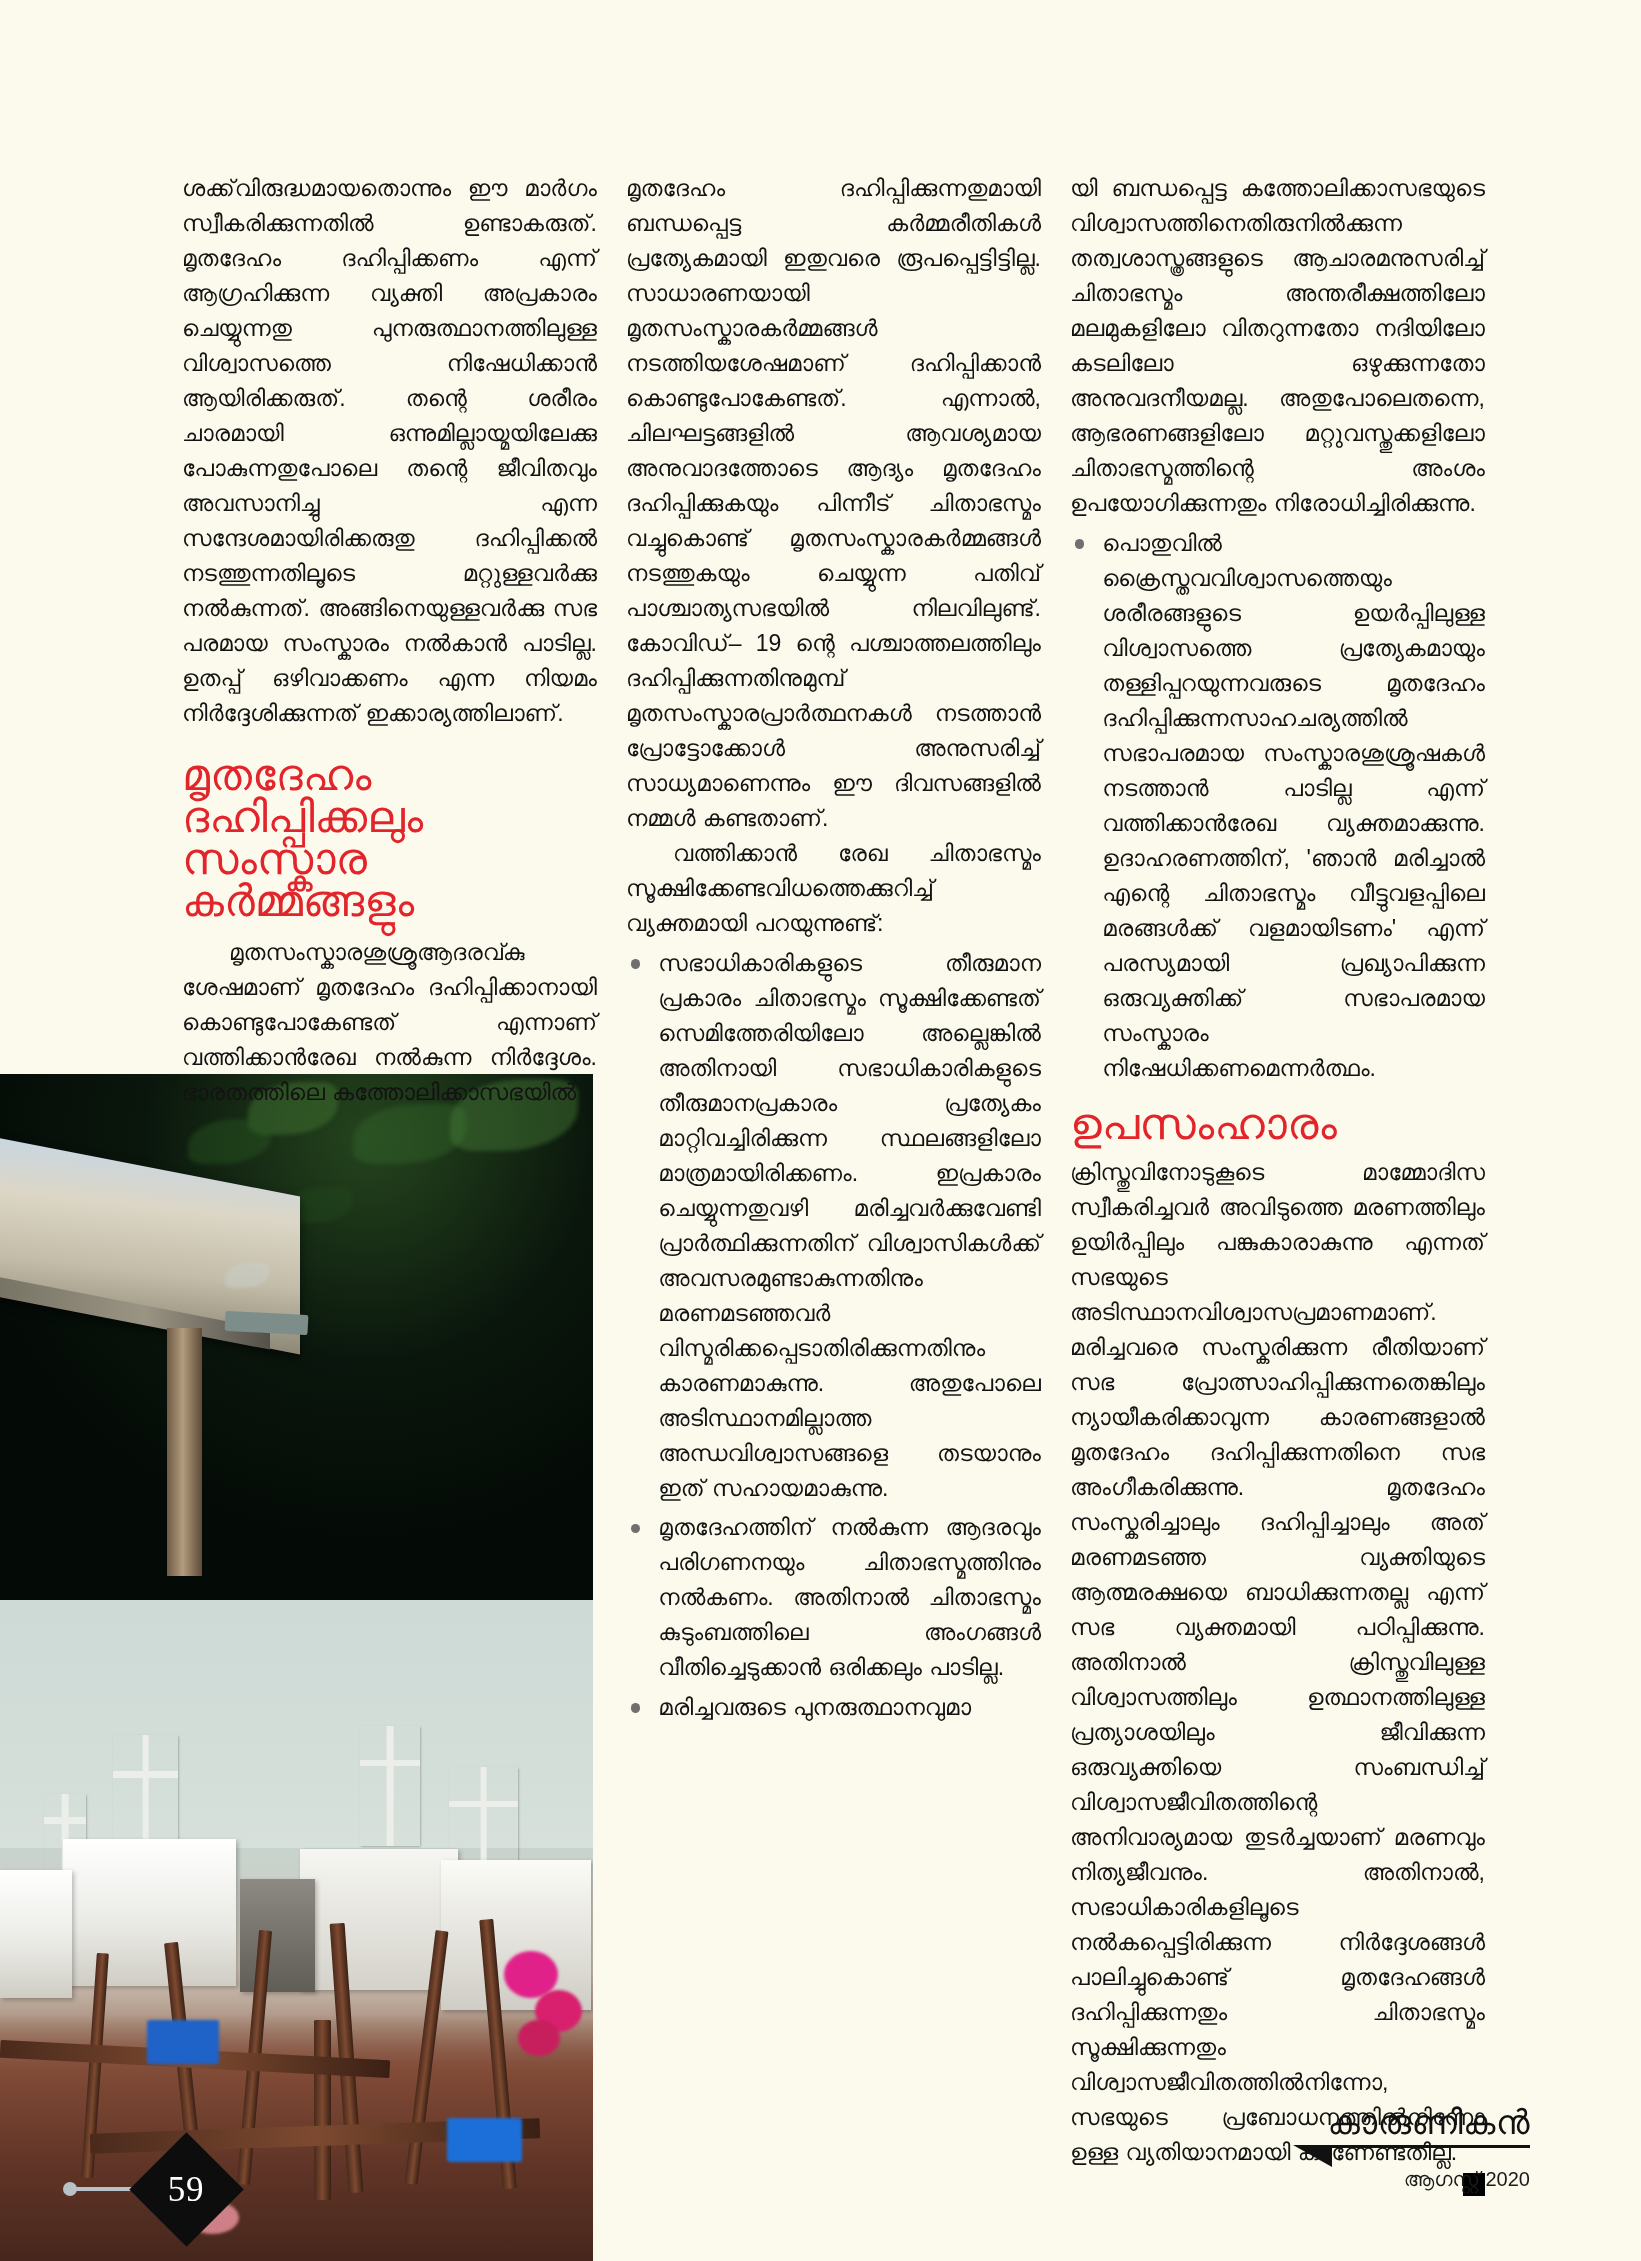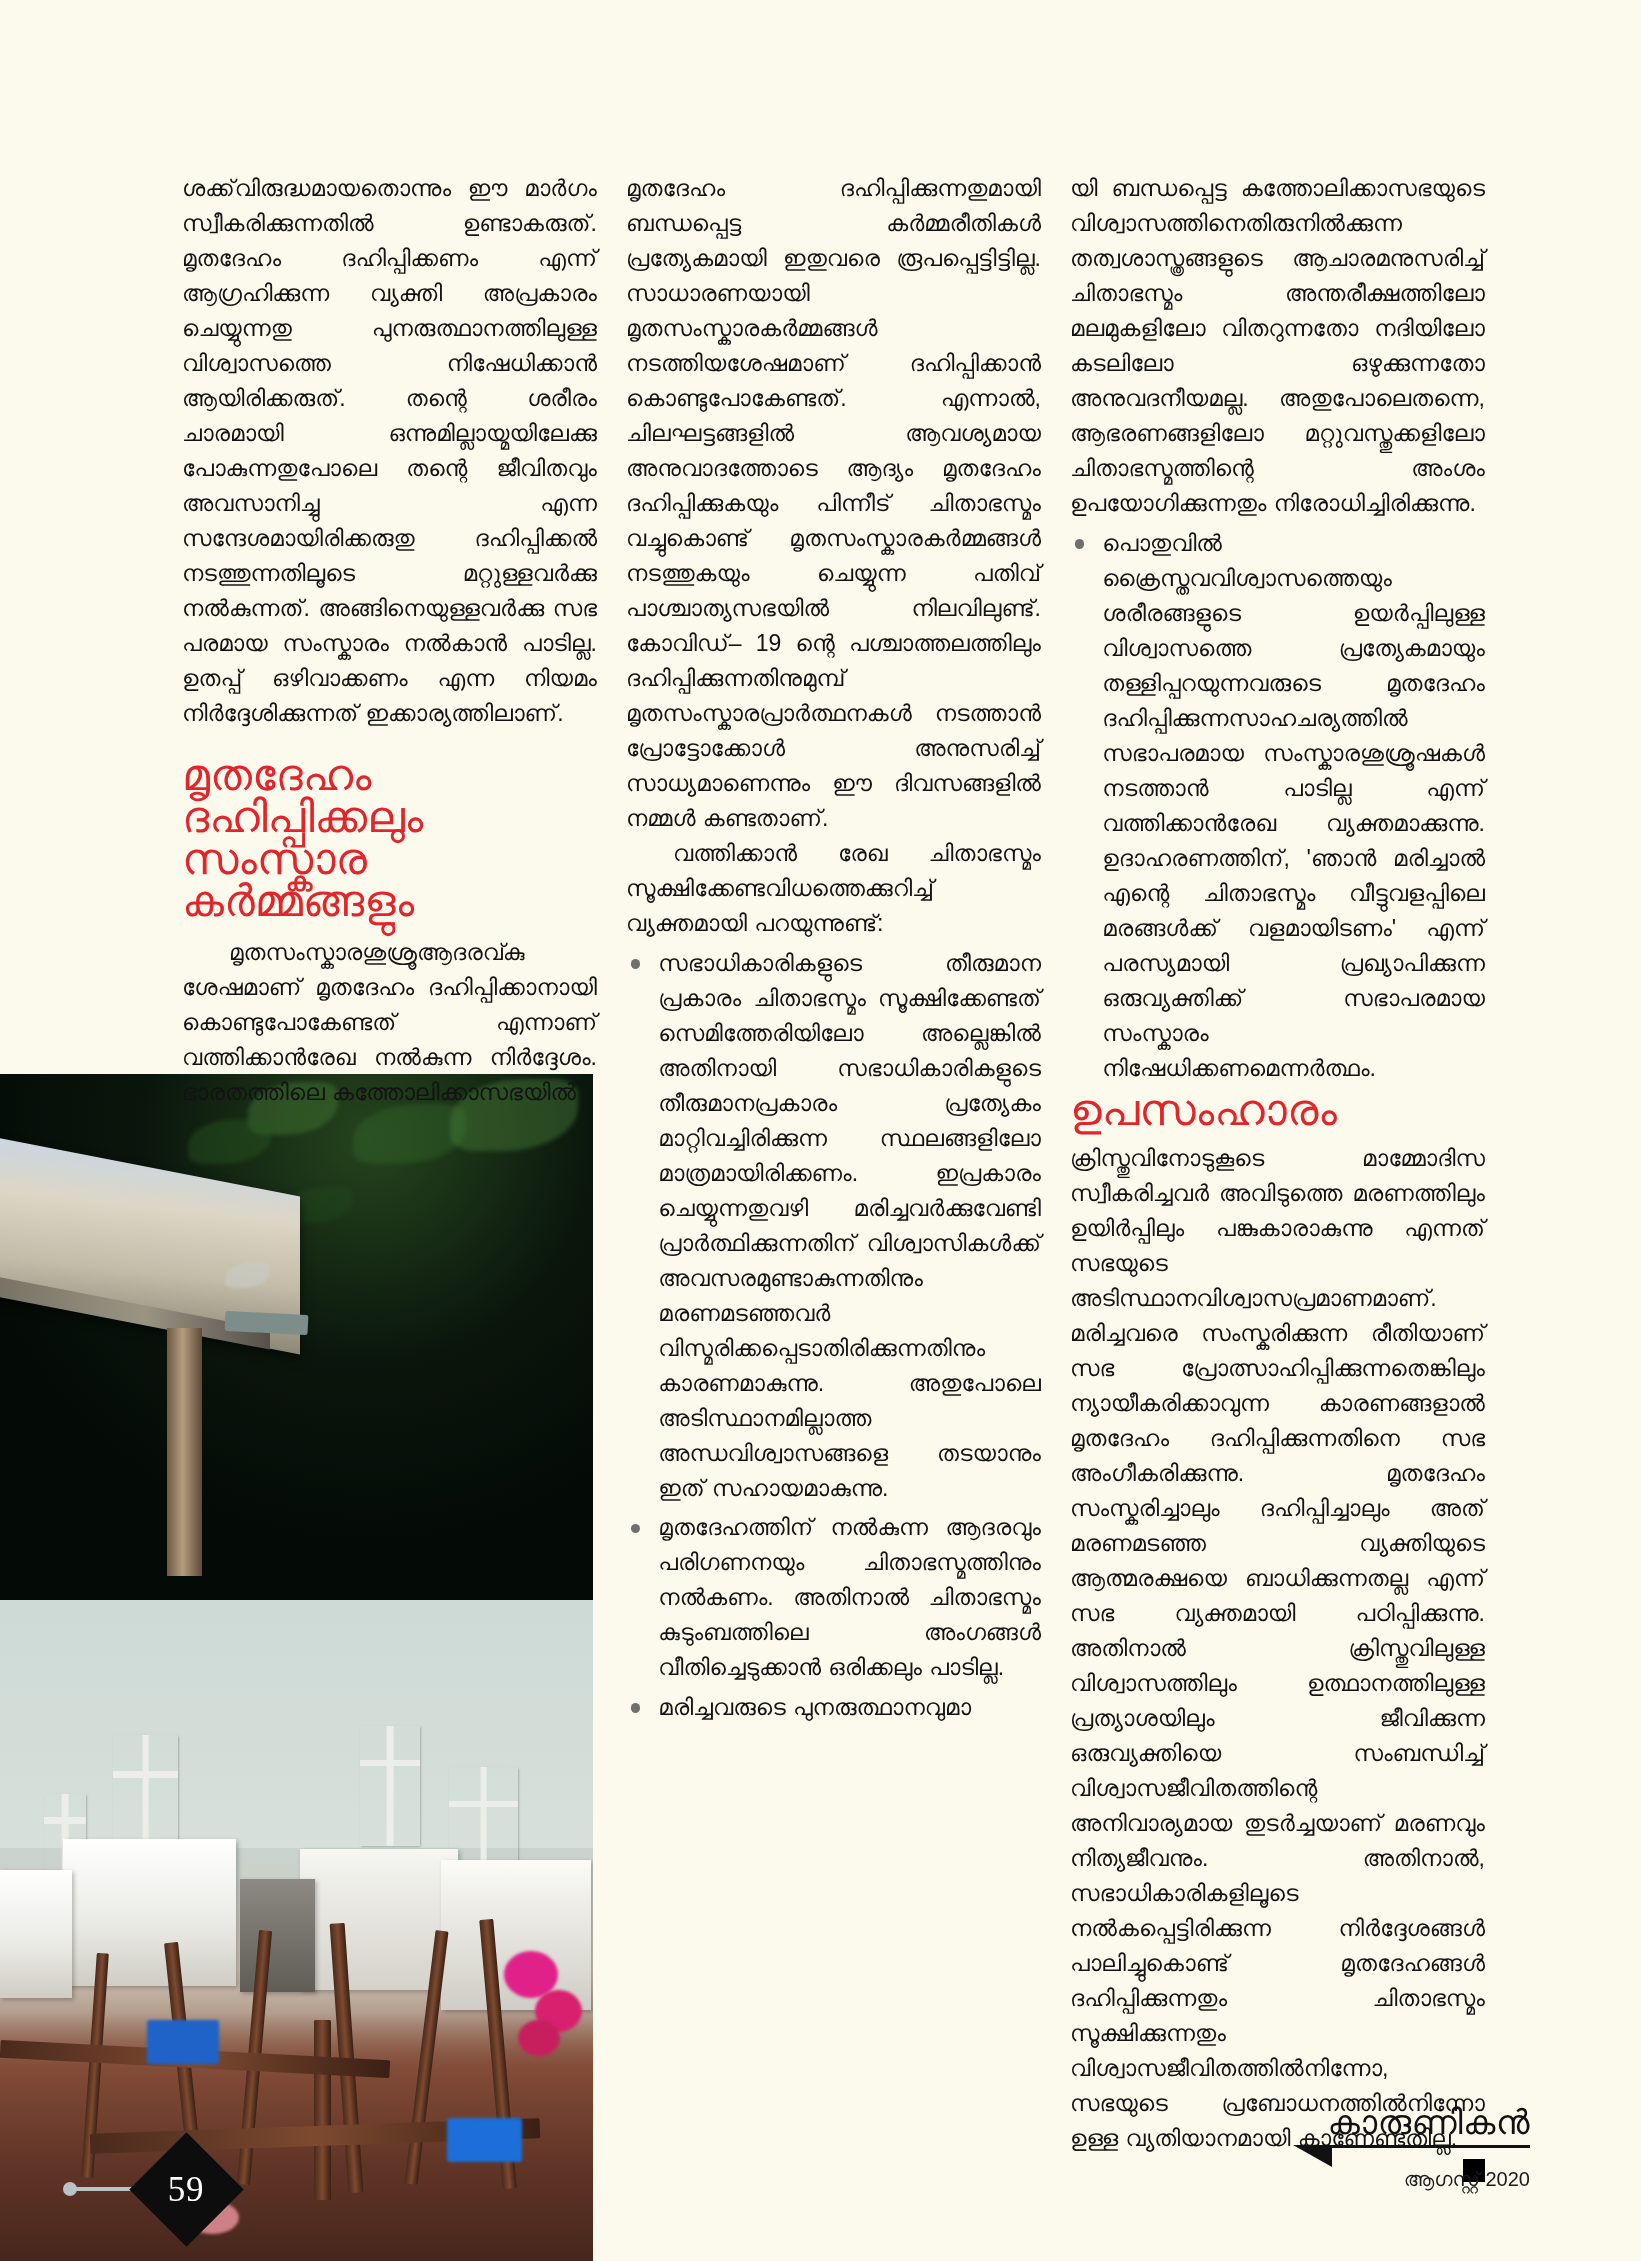--- a/index.html
+++ b/index.html
@@ -200,21 +200,21 @@
 
   .heading {
     color: #e2242b;
     font-family: "Liberation Sans", "DejaVu Sans", sans-serif;
     font-size: 44px;
     line-height: 42px;
     font-weight: 400;
     margin: 22.5px 0 13.5px 0;
     text-align: left;
   }
-  .heading.tight { margin-top: 3px; margin-bottom: 10.5px; }
+  .heading.tight { margin-top: 17px; margin-bottom: 10.5px; }
 
   .bullet-row {
     display: flex;
     align-items: flex-start;
     margin-top: 4.5px;
   }
   .bullet-dot {
     flex: 0 0 auto;
     width: 9.8px;
     height: 9.8px;

